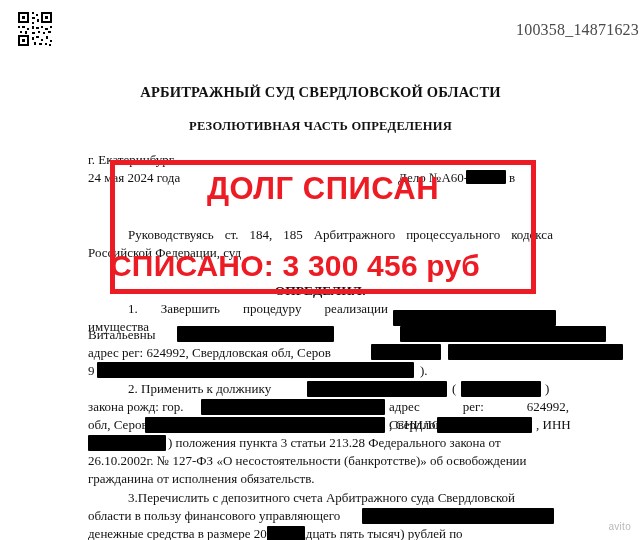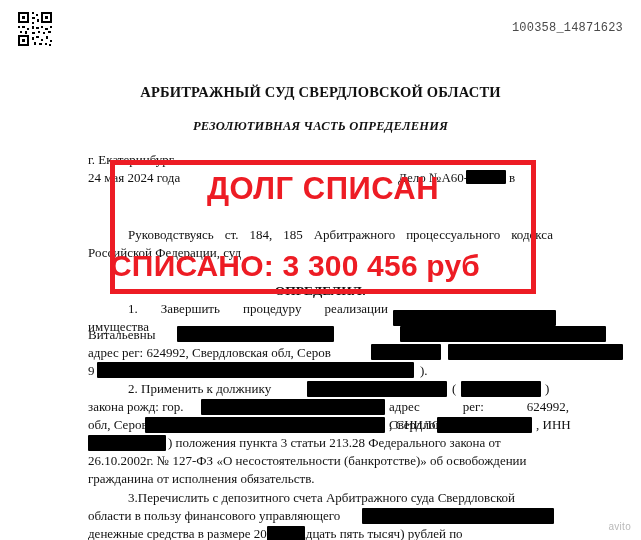--- a/index.html
+++ b/index.html
@@ -30,24 +30,24 @@
     top: 10px;
     width: 38px;
     height: 38px;
     background: #ffffff;
   }
   .qr svg { display: block; }
 
   
   .doc-no {
     position: absolute;
-    right: 18px;
+    right: 2px;
     top: 21px;
-    font-family: Liberation Mono, monospace;
-    font-size: 12px;
+    font-family: Liberation Serif, serif;
+    font-size: 16px;
     color: #4a4a4a;
     letter-spacing: 0.2px;
   }
 
   .title {
     position: absolute;
     left: 0;
     right: 0;
     top: 84px;
     text-align: center;
@@ -59,21 +59,20 @@
   .subtitle {
     position: absolute;
     left: 0;
     right: 0;
     top: 119px;
     text-align: center;
     font-family: "Liberation Serif", serif;
     font-weight: bold;
     font-size: 12.5px;
     letter-spacing: 0.2px;
-    font-style: italic;
   }
 
   .city {
     position: absolute;
     left: 88px;
     top: 152px;
     font-size: 13px;
   }
   .date {
     position: absolute;

